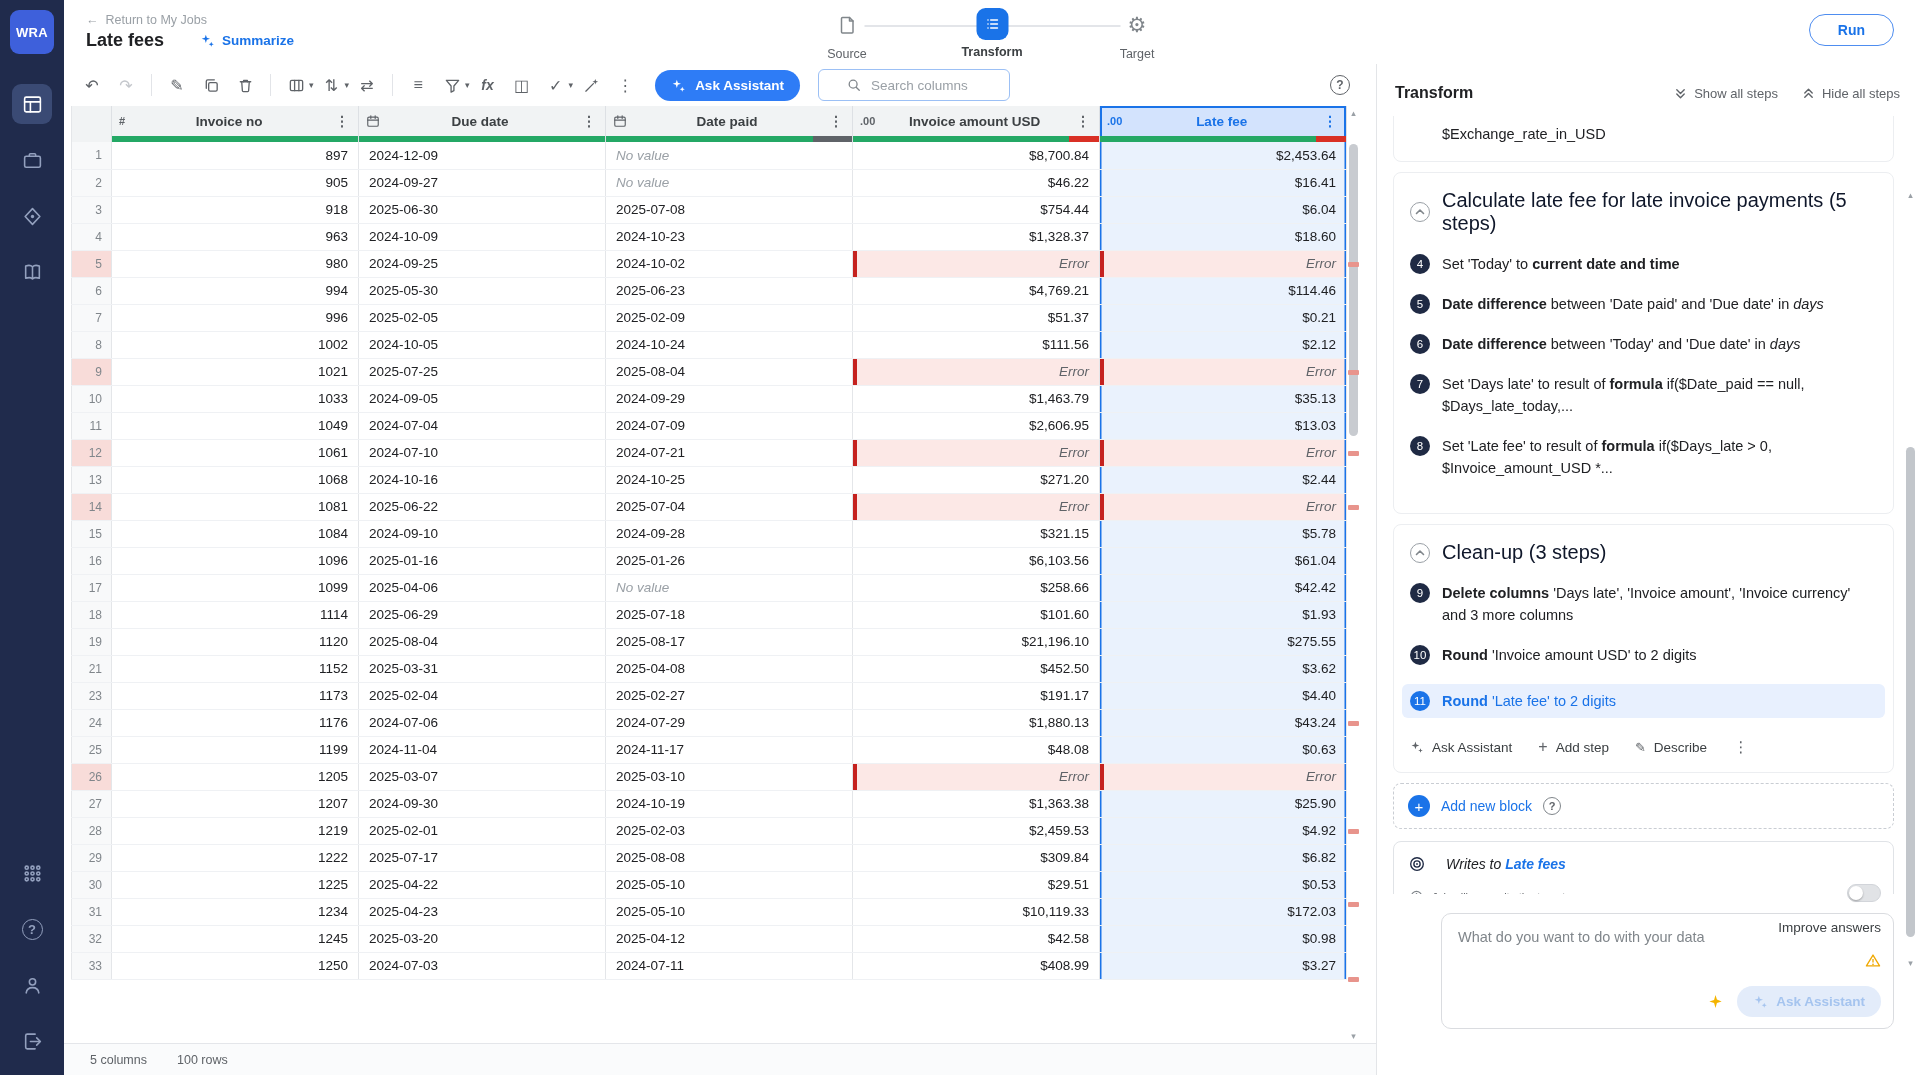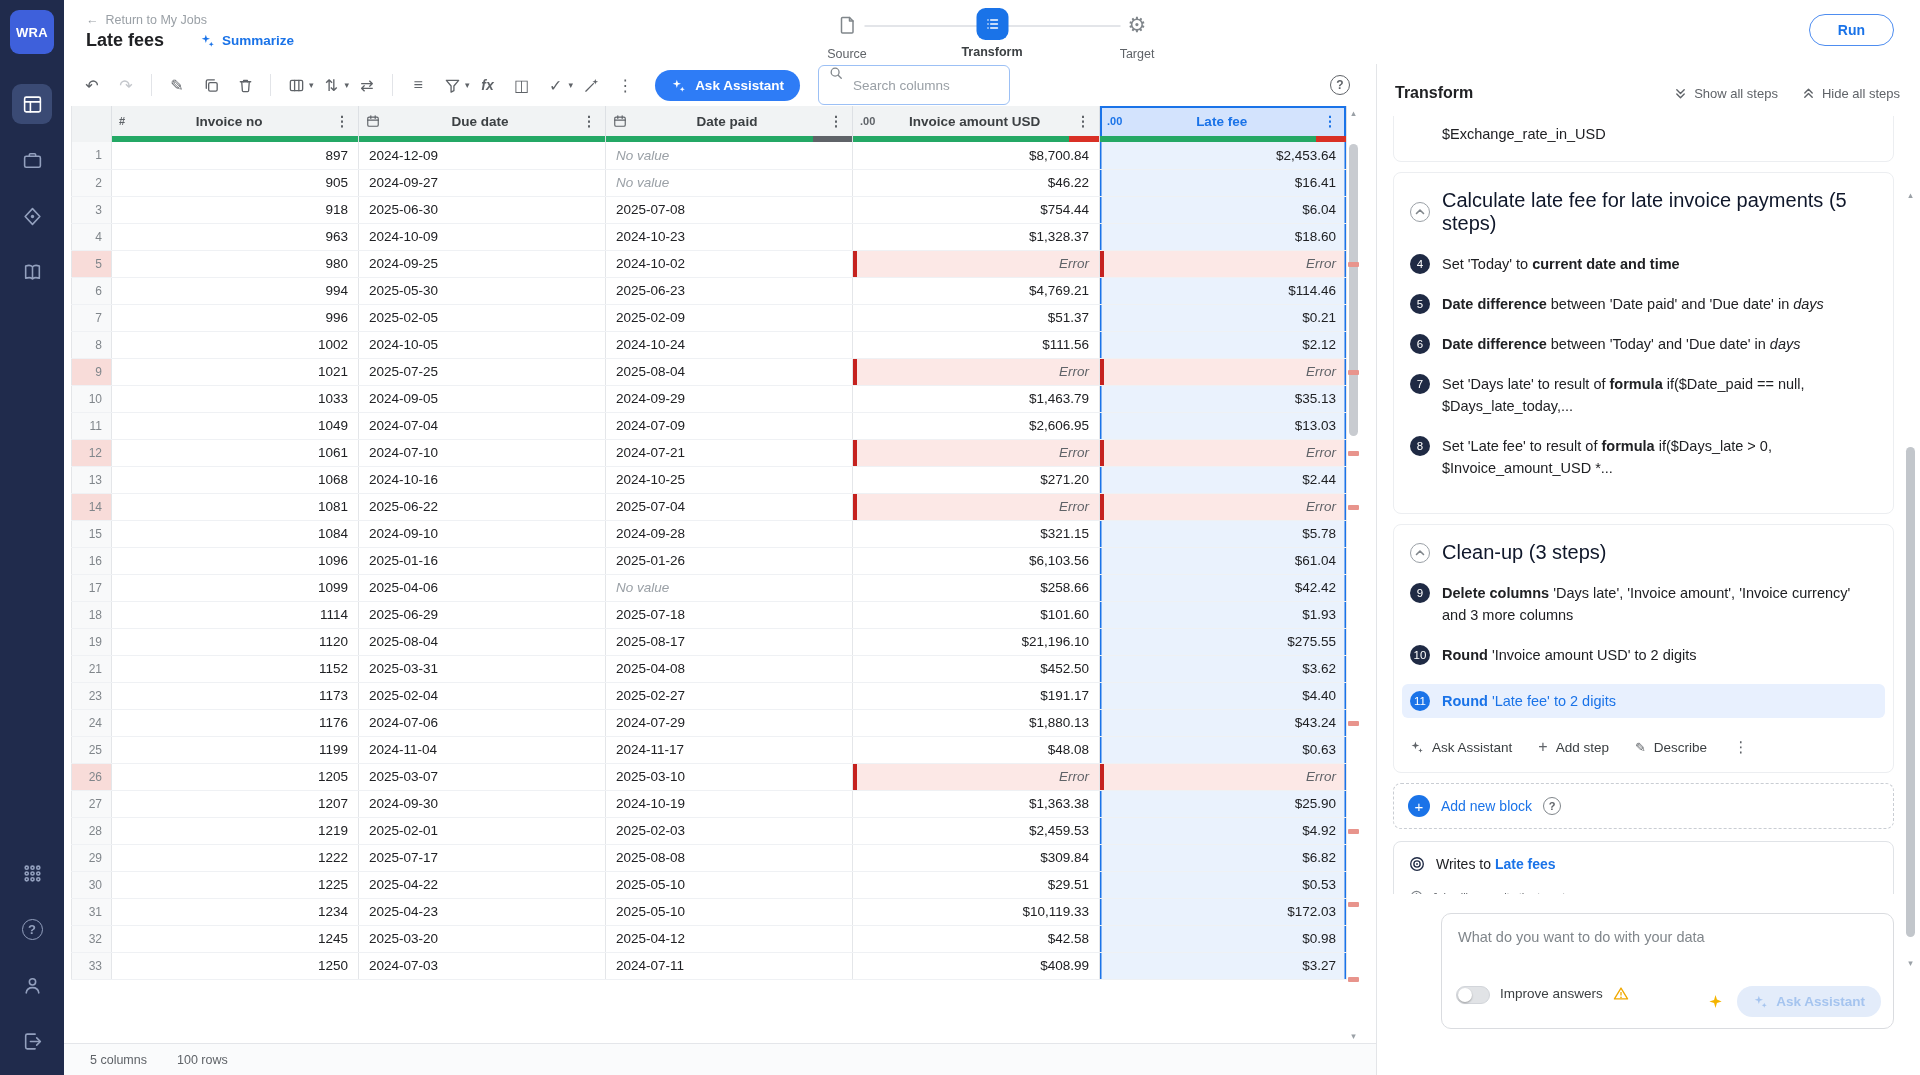--- a/index.html
+++ b/index.html
@@ -52,22 +52,22 @@
     font-size:16px;border-radius:4px;cursor:pointer;background:none;border:none;font-family:inherit;}
   .tool.disabled{color:#C4C7CC;}
   .tool .ic{width:17px;height:17px;fill:none;stroke:currentColor;stroke-width:1.4;stroke-linecap:round;stroke-linejoin:round;}
   .tool-group{display:flex;align-items:center;cursor:pointer;color:#5F6368;}
   .chev{font-size:9px;color:#5F6368;margin-left:-3px;}
   .sep{width:1px;height:22px;background:#E2E4E8;margin:0 7px;}
   .fx{font-style:italic;font-weight:600;font-size:14px;}
   .ask-btn{margin-left:12px;display:flex;align-items:center;gap:9px;background:#2E7CF6;border:none;
     border-radius:17px;color:#fff;padding:8px 16px;font-size:13.5px;font-weight:600;cursor:pointer;font-family:inherit;}
   .sparkle{width:15px;height:15px;}
-  .search{margin-left:16px;width:192px;height:40px;border:1.5px solid #9CC0F5;border-radius:6px;display:flex;
-    gap:8px;padding:0 10px;background:#fff;}
+  .search{margin-left:16px;width:192px;height:32px;border:1.5px solid #9CC0F5;border-radius:6px;display:flex;
+    align-items:center;gap:8px;padding:0 28px;background:#fff;}
   .search .ic{width:14px;height:14px;fill:none;stroke:#80868B;stroke-width:1.5;stroke-linecap:round;}
   .search input{border:none;outline:none;flex:1;font-size:13.5px;color:#202124;font-family:inherit;background:transparent;min-width:0;}
   .search input::placeholder{color:#9AA0A6;}
   .help-circle{margin-left:auto;width:20px;height:20px;border:1.6px solid #5F6368;border-radius:50%;color:#5F6368;
     font-size:12px;display:flex;align-items:center;justify-content:center;font-weight:700;margin-right:10px;cursor:pointer;}
 
   
   .table-zone{flex:1;position:relative;padding-left:7px;overflow:hidden;}
   table{border-collapse:collapse;table-layout:fixed;width:1275px;border-left:1px solid #E4E6E9;}
   thead th{padding:0;background:#F1F3F4;border-right:1px solid #DDE0E4;}
@@ -134,31 +134,31 @@
 
   .add-block{border:1.5px dashed #C9CDD3;border-radius:8px;height:46px;display:flex;align-items:center;gap:11px;
     padding:0 14px;margin-bottom:12px;cursor:pointer;}
   .add-circle{width:22px;height:22px;border-radius:50%;background:#1A73E8;color:#fff;font-size:15px;
     display:flex;align-items:center;justify-content:center;}
   .add-label{color:#1A73E8;font-size:14px;}
   .q-circle{width:18px;height:18px;border:1.5px solid #80868B;border-radius:50%;color:#5F6368;font-size:11px;
     display:flex;align-items:center;justify-content:center;font-weight:700;cursor:pointer;}
 
   .writes{border:1px solid #E0E3E7;border-radius:8px;padding:13px 14px;}
-  .w-head{display:flex;align-items:center;gap:10px;font-size:14px;color:#202124;margin-bottom:17px;}
+  .w-head{display:flex;align-items:center;gap:20px;font-size:14px;color:#202124;margin-bottom:17px;font-style:italic;}
   .w-head .ic{width:18px;height:18px;fill:none;stroke:#1F2A44;stroke-width:1.5;}
   .w-target{font-weight:700;color:#1A73E8;}
   .w-note{display:flex;gap:9px;align-items:center;font-size:11px;color:#5F6368;margin:6px 0 0 2px;}
   .w-note .ic{width:13px;height:13px;fill:none;stroke:#80868B;stroke-width:1.3;flex-shrink:0;}
 
   .chat{position:absolute;left:16px;right:26px;bottom:46px;height:116px;border:1px solid #DADCE0;
     border-radius:10px;padding:14px;background:#fff;margin-left:48px;}
   .chat-input{border:none;outline:none;width:100%;font-size:14.5px;color:#202124;font-family:inherit;}
   .chat-input::placeholder{color:#80868B;}
-  .chat-bottom{position:absolute;left:14px;right:12px;bottom:11px;display:flex;align-items:flex-start;gap:10px;}
+  .chat-bottom{position:absolute;left:14px;right:12px;bottom:11px;display:flex;align-items:flex-end;gap:18px;flex-direction:column;}
   .toggle{width:34px;height:18px;border-radius:9px;background:#E1E3E6;border:1px solid #D2D5DA;position:relative;cursor:pointer;flex-shrink:0;}
   .knob{position:absolute;left:1px;top:1px;width:14px;height:14px;background:#fff;border-radius:50%;box-shadow:0 1px 2px rgba(0,0,0,.3);}
   .improve{font-size:13.5px;color:#3C4043;}
   .warn{width:16px;height:15px;}
   .chat-right{margin-left:auto;display:flex;align-items:center;gap:13px;}
   .spark-amber{width:17px;height:17px;color:#F4B400;}
   .ask-disabled{display:flex;align-items:center;gap:8px;background:#E3ECFA;color:#A5C4EF;border-radius:17px;
     padding:8px 16px;font-size:13.5px;font-weight:600;border:none;font-family:inherit;cursor:default;}
 
   .p-scroll{position:absolute;right:3px;top:126px;height:778px;width:13px;}

